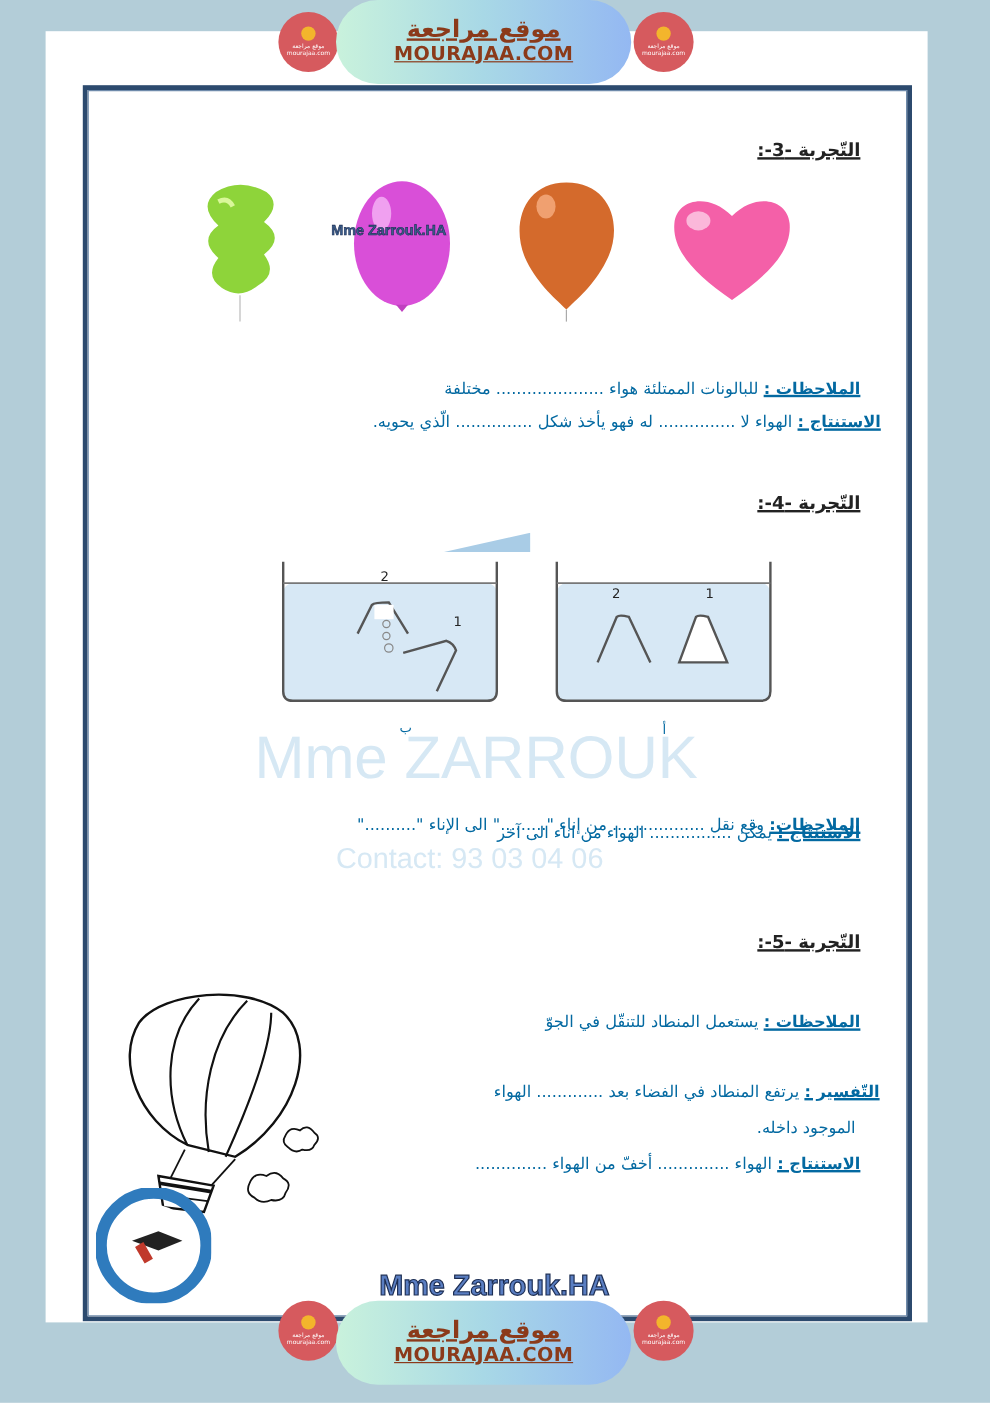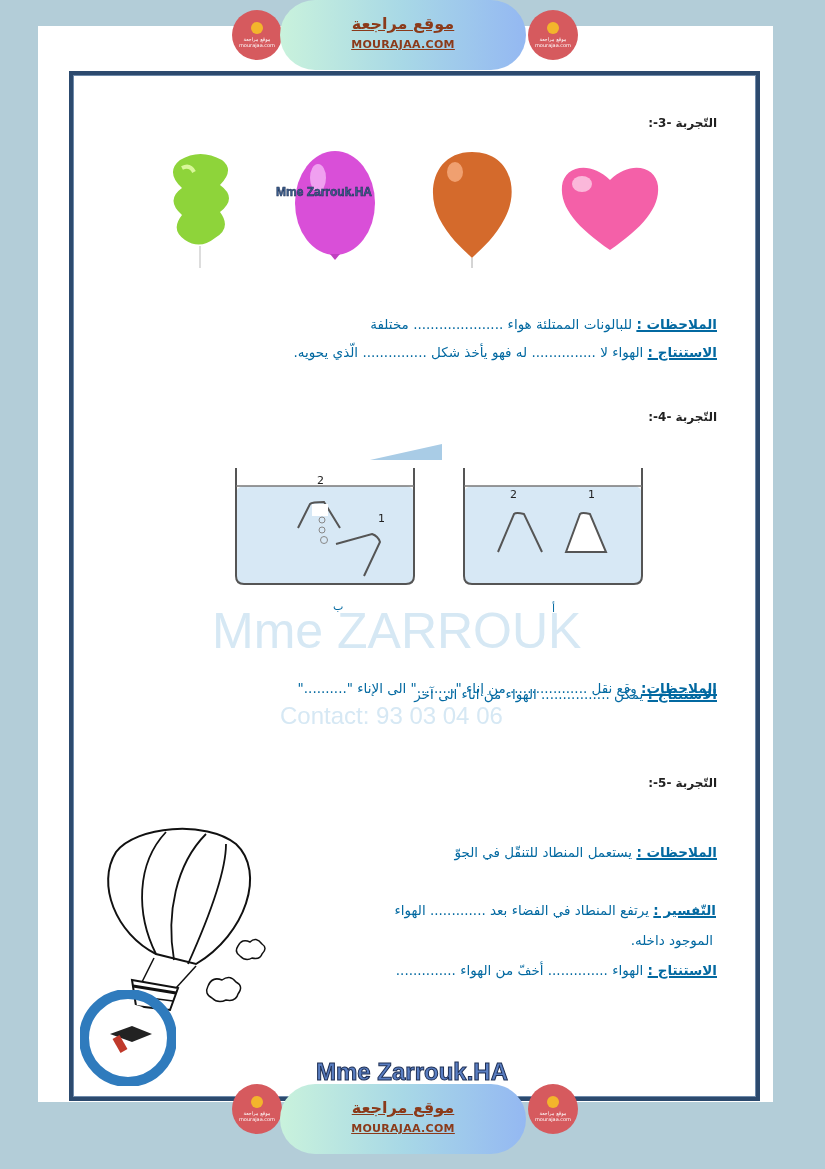--- a/index.html
+++ b/index.html
@@ -18,35 +18,35 @@
     box-shadow: inset 0 0 0 1px #6f8bab;
   }
   .banner {
     position:absolute; left:280px; width:246px; height:70px;
     border-radius:36px;
     background:linear-gradient(90deg,#c9f2dc 0%,#a8d8e6 50%,#94b8f2 100%);
     display:flex; flex-direction:column; align-items:center; justify-content:center;
     color:#8b3a1a; font-weight:bold; text-decoration:underline;
     font-family:"DejaVu Sans", sans-serif;
   }
-  .banner .ar { font-size:16px; line-height:20px; direction:rtl; }
-  .banner .en { font-size:11px; line-height:22px; letter-spacing:0.3px; }
+  .banner .ar { font-size:20px; line-height:20px; direction:rtl; }
+  .banner .en { font-size:16px; line-height:22px; letter-spacing:0.3px; }
   .logo {
     position:absolute; width:50px; height:50px; border-radius:50%;
     background:#d65a5e; display:flex; flex-direction:column; align-items:center; justify-content:center;
   }
   .logo .dot { width:12px; height:12px; border-radius:50%; background:#f3b52c; margin-bottom:2px;}
   .logo .txt { font-size:5px; color:#fff; line-height:6px; text-align:center; }
 
   .ar-text {
     position:absolute; direction:rtl; text-align:right;
     font-family:"DejaVu Sans", sans-serif; font-size:13.5px; color:#0369a1;
     white-space:nowrap;
   }
-  .heading { font-weight:bold; font-size:12px; text-decoration-thickness:2px; color:#222; }
+  .heading { font-weight:bold; font-size:15px; text-decoration:underline; text-decoration-thickness:2px; color:#222; }
   .lbl { font-weight:bold; text-decoration:underline; text-decoration-thickness:2px; }
 
   .balloon { position:absolute; }
   .watermark-small {
     position:absolute; font-weight:bold; font-size:12px; color:#3b5e8c;
     -webkit-text-stroke:0.5px #1c2d52; font-family:"Liberation Sans", sans-serif;
   }
   .big-watermark {
     position:absolute; color:#d6e8f4; font-family:"Liberation Sans", sans-serif;
     white-space:nowrap;
@@ -95,21 +95,21 @@
 </svg>
 <svg class="balloon" style="left:558px;top:158px;" width="104" height="100">
   <path d="M52 92 C20 70 2 50 4 28 C6 8 32 2 52 22 C72 2 98 8 100 28 C102 50 84 70 52 92Z" fill="#f460a8"></path>
   <ellipse cx="24" cy="26" rx="10" ry="8" fill="#fbb8da"></ellipse>
 </svg>
 
 <div class="ar-text" style="right:108px;top:316px;">
   <span class="lbl">الملاحظات :</span>
   <span>للبالونات الممتلئة هواء ..................... مختلفة</span>
 </div>
-<div class="ar-text" style="right:108px;top:344px;">
+<div class="ar-text" style="right:91px;top:344px;">
   <span class="lbl">الاستنتاج :</span>
   <span>الهواء لا ............... له فهو يأخذ شكل ............... الّذي يحويه.</span>
 </div>
 
 <div class="ar-text heading" style="right:108px;top:410px;">التّجربة -4-:</div>
 
 <svg style="position:absolute;left:370px;top:444px;" width="72" height="16">
   <polygon points="0,16 72,0 72,16" fill="#a9cce6"></polygon>
 </svg>
 
@@ -171,21 +171,21 @@
   <circle cx="48" cy="48" r="44" fill="none" stroke="#2f7bbd" stroke-width="10"></circle>
   <circle cx="48" cy="48" r="34" fill="#fff"></circle>
   <polygon points="30,44 52,36 72,44 52,52" fill="#222"></polygon>
   <rect x="36" y="46" width="8" height="16" fill="#c0392b" transform="rotate(-30 40 54)"></rect>
 </svg>
 
 <div class="ar-text" style="right:108px;top:844px;">
   <span class="lbl">الملاحظات :</span>
   <span>يستعمل المنطاد للتنقّل في الجوّ</span>
 </div>
-<div class="ar-text" style="right:109px;top:902px;">
+<div class="ar-text" style="right:92px;top:902px;">
   <span class="lbl">التّفسير :</span>
   <span>يرتفع المنطاد في الفضاء بعد ............. الهواء</span>
 </div>
 <div class="ar-text" style="right:112px;top:932px;">الموجود داخله.</div>
 <div class="ar-text" style="right:108px;top:962px;">
   <span class="lbl">الاستنتاج :</span>
   <span>الهواء .............. أخفّ من الهواء ..............</span>
 </div>
 
 <div class="sig">Mme Zarrouk.HA</div>

